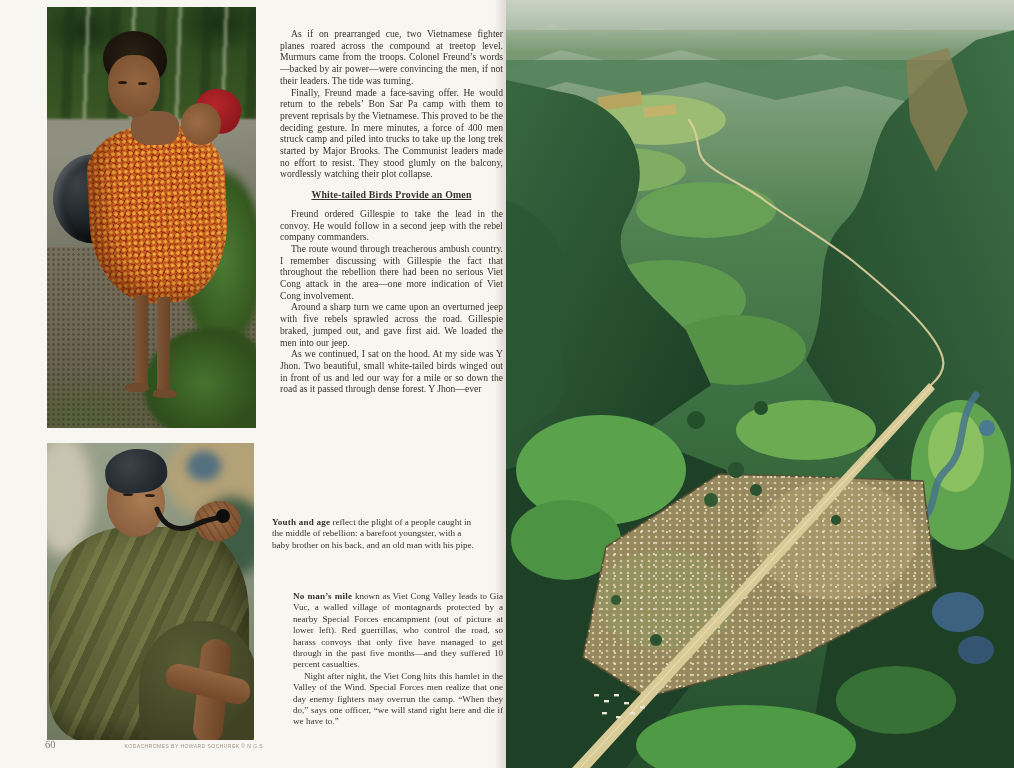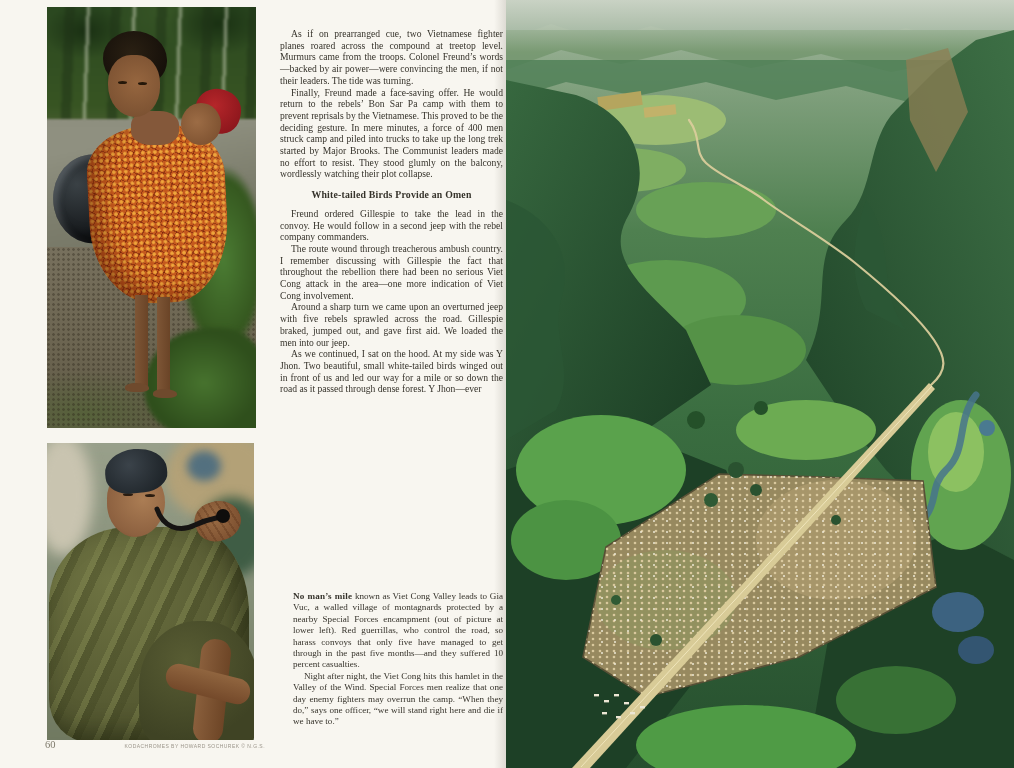--- a/index.html
+++ b/index.html
@@ -98,21 +98,21 @@
   .man-eye{position:absolute;width:10px;height:3px;border-radius:50%;background:#2a1c10;}
 
   
   #photo-aerial{left:506px;top:0;width:508px;height:768px;box-shadow:inset 6px 0 10px rgba(0,0,0,.25);}
   #photo-aerial svg{display:block;width:100%;height:100%;}
 
   
   #column{position:absolute;left:280px;top:28px;width:223px;
     font-size:9.6px;line-height:11.7px;text-align:justify;}
   #column p{margin:0;text-indent:11px;}
-  #column h3{margin:9px 0 7px 0;text-align:center;font-size:9.8px;letter-spacing:.2px;}
+  #column h3{margin:9px 0 7px 0;text-align:center;font-size:9.8px;letter-spacing:.2px;text-decoration:underline;}
 
   .caption{position:absolute;font-size:9.1px;line-height:11.4px;}
   #caption-youth{left:272px;top:517px;width:202px;text-align:left;}
   #caption-nml{left:293px;top:591px;width:210px;text-align:justify;}
   #caption-nml p{margin:0;}
   #caption-nml .indent{text-indent:11px;}
   .caption b{letter-spacing:.2px;}
 
   #page-number{position:absolute;left:45px;top:739px;font-size:10.5px;color:#7f7a6c;
     font-family:"Liberation Serif",serif;}
@@ -174,20 +174,23 @@
   <div id="column">
     <p>As if on prearranged cue, two Vietnamese fighter planes roared across the compound at treetop level. Murmurs came from the troops. Colonel Freund’s words—backed by air power—were convincing the men, if not their leaders. The tide was turning.</p>
     <p>Finally, Freund made a face-saving offer. He would return to the rebels’ Bon Sar Pa camp with them to prevent reprisals by the Vietnamese. This proved to be the deciding gesture. In mere minutes, a force of 400 men struck camp and piled into trucks to take up the long trek started by Major Brooks. The Communist leaders made no effort to resist. They stood glumly on the balcony, wordlessly watching their plot collapse.</p>
     <h3>White-tailed Birds Provide an Omen</h3>
     <p>Freund ordered Gillespie to take the lead in the convoy. He would follow in a second jeep with the rebel company commanders.</p>
     <p>The route wound through treacherous ambush country. I remember discussing with Gillespie the fact that throughout the rebellion there had been no serious Viet Cong attack in the area—one more indication of Viet Cong involvement.</p>
     <p>Around a sharp turn we came upon an overturned jeep with five rebels sprawled across the road. Gillespie braked, jumped out, and gave first aid. We loaded the men into our jeep.</p>
     <p>As we continued, I sat on the hood. At my side was Y Jhon. Two beautiful, small white-tailed birds winged out in front of us and led our way for a mile or so down the road as it passed through dense forest. Y Jhon—ever</p>
   </div>
 
+  <div class="caption" id="caption-youth">
+    <b>Youth and age</b><span> reflect the plight of a people caught in the middle of rebellion: a barefoot youngster, with a baby brother on his back, and an old man with his pipe.</span>
+  </div>
 
   <div class="caption" id="caption-nml">
     <p><b>No man’s mile</b><span> known as Viet Cong Valley leads to Gia Vuc, a walled village of montagnards protected by a nearby Special Forces encampment (out of picture at lower left). Red guerrillas, who control the road, so harass convoys that only five have managed to get through in the past five months—and they suffered 10 percent casualties.</span></p>
     <p class="indent">Night after night, the Viet Cong hits this hamlet in the Valley of the Wind. Special Forces men realize that one day enemy fighters may overrun the camp. “When they do,” says one officer, “we will stand right here and die if we have to.”</p>
   </div>
 
   <div id="page-number">60</div>
   <div id="credit">KODACHROMES BY HOWARD SOCHUREK © N.G.S.</div>
 
   <div class="gutter"></div>

